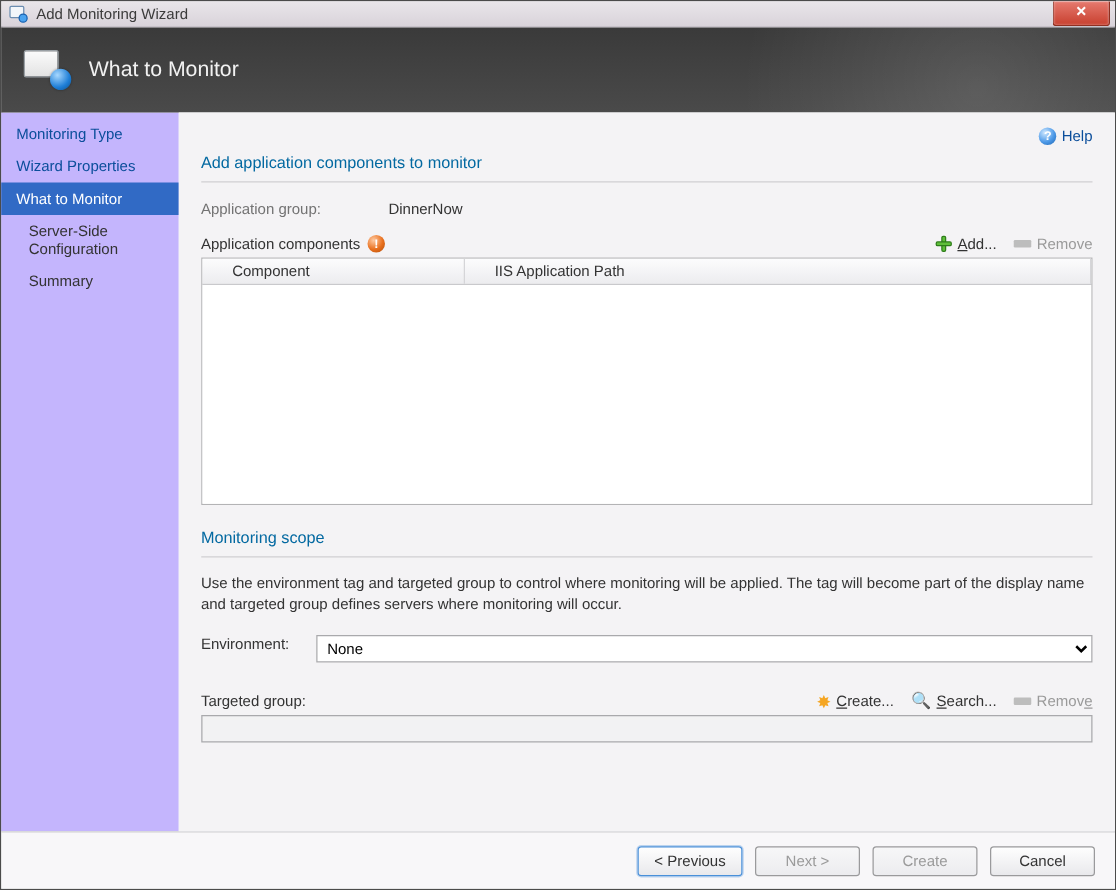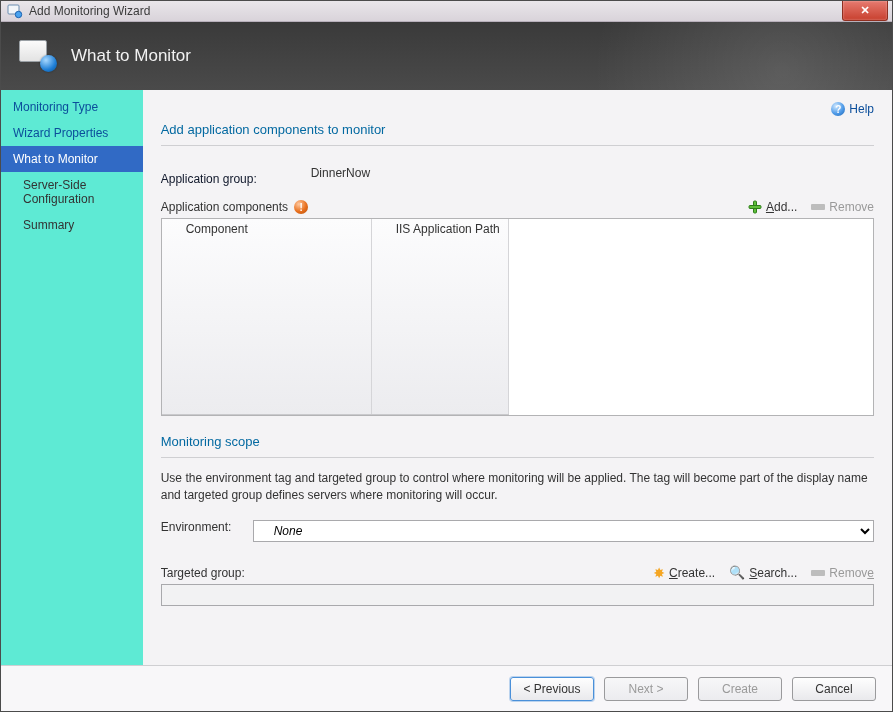--- a/index.html
+++ b/index.html
@@ -86,21 +86,21 @@
   }
 
   
   .body {
     flex: 1 1 auto;
     display: flex;
     min-height: 0;
   }
   .sidebar {
     width: 208px;
-    background: #5eead4;
+    background: #c4b5fd;
     border-right: 0;
     display: flex; flex-direction: column;
     padding-top: 4px;
   }
   .side-item {
     padding: 6px 12px;
     color: #0b4e9b;
     cursor: pointer;
     font-size: 12px;
   }
@@ -134,21 +134,21 @@
   h2.section-title {
     font-size: 13px; font-weight: 400; color: #0369a1;
     margin: 0 0 4px 0;
   }
   hr.sep {
     border: none; border-top: 1px solid #cfcfd2; margin: 4px 0 14px 0;
   }
   .row {
     display: flex; align-items: center; margin-bottom: 14px;
   }
-  .row .lbl { width: 150px; color: #0f172a; margin-top: 12px; }
+  .row .lbl { width: 150px; color: #737373; }
   .row .val { color: #333; }
 
   .components-bar {
     display: flex; align-items: center; justify-content: space-between;
     margin-bottom: 4px;
   }
   .components-left { display: inline-flex; align-items: flex-end; gap: 6px; }
   .warn-icon {
     width: 14px; height: 14px; border-radius: 50%;
     background: radial-gradient(circle at 35% 30%, #ffc9a0, #e86f1d 55%, #b04d0a);
@@ -166,21 +166,21 @@
   .minus-icon {
     width: 14px; height: 6px; background: #bdbdbd; border-radius: 1px;
   }
   .star-icon { color: #f5a623; font-size: 14px; line-height: 1; }
   .search-icon { color: #7a7a7a; font-size: 13px; line-height: 1; }
 
   .grid {
     background: #fff;
     border: 1px solid #b3b3b5;
     height: 198px;
-    display: flex; flex-direction: row;
+    display: flex; flex-direction: column;
   }
   .grid-head {
     display: flex;
     background: linear-gradient(#fcfcfd, #ececef);
     border-bottom: 1px solid #c9c9cc;
     font-size: 12px;
   }
   .grid-head .hcell {
     padding: 3px 8px 3px 24px;
     border-right: 1px solid #d5d5d8;
@@ -192,22 +192,21 @@
 
   .scope-desc { color: #333; margin: 4px 0 16px 0; line-height: 1.4; }
 
   .form-row { display: flex; align-items: flex-start; gap: 10px; margin-bottom: 20px; }
   .form-row .flabel { width: 82px; }
   select.env {
     flex: 1; height: 22px;
     border: 1px solid #a9a9ac;
     background: #fff;
     font-family: inherit; font-size: 12px;
-    padding: 1px 16px;
-    font-style: italic;
+    padding: 1px 4px;
   }
 
   .target-row {
     display: flex; align-items: center; justify-content: space-between;
     margin: 4px 0 4px 0;
   }
   .target-actions { display: inline-flex; gap: 14px; align-items: center; }
   .target-input {
     width: 100%; height: 22px;
     border: 1px solid #a9a9ac;

